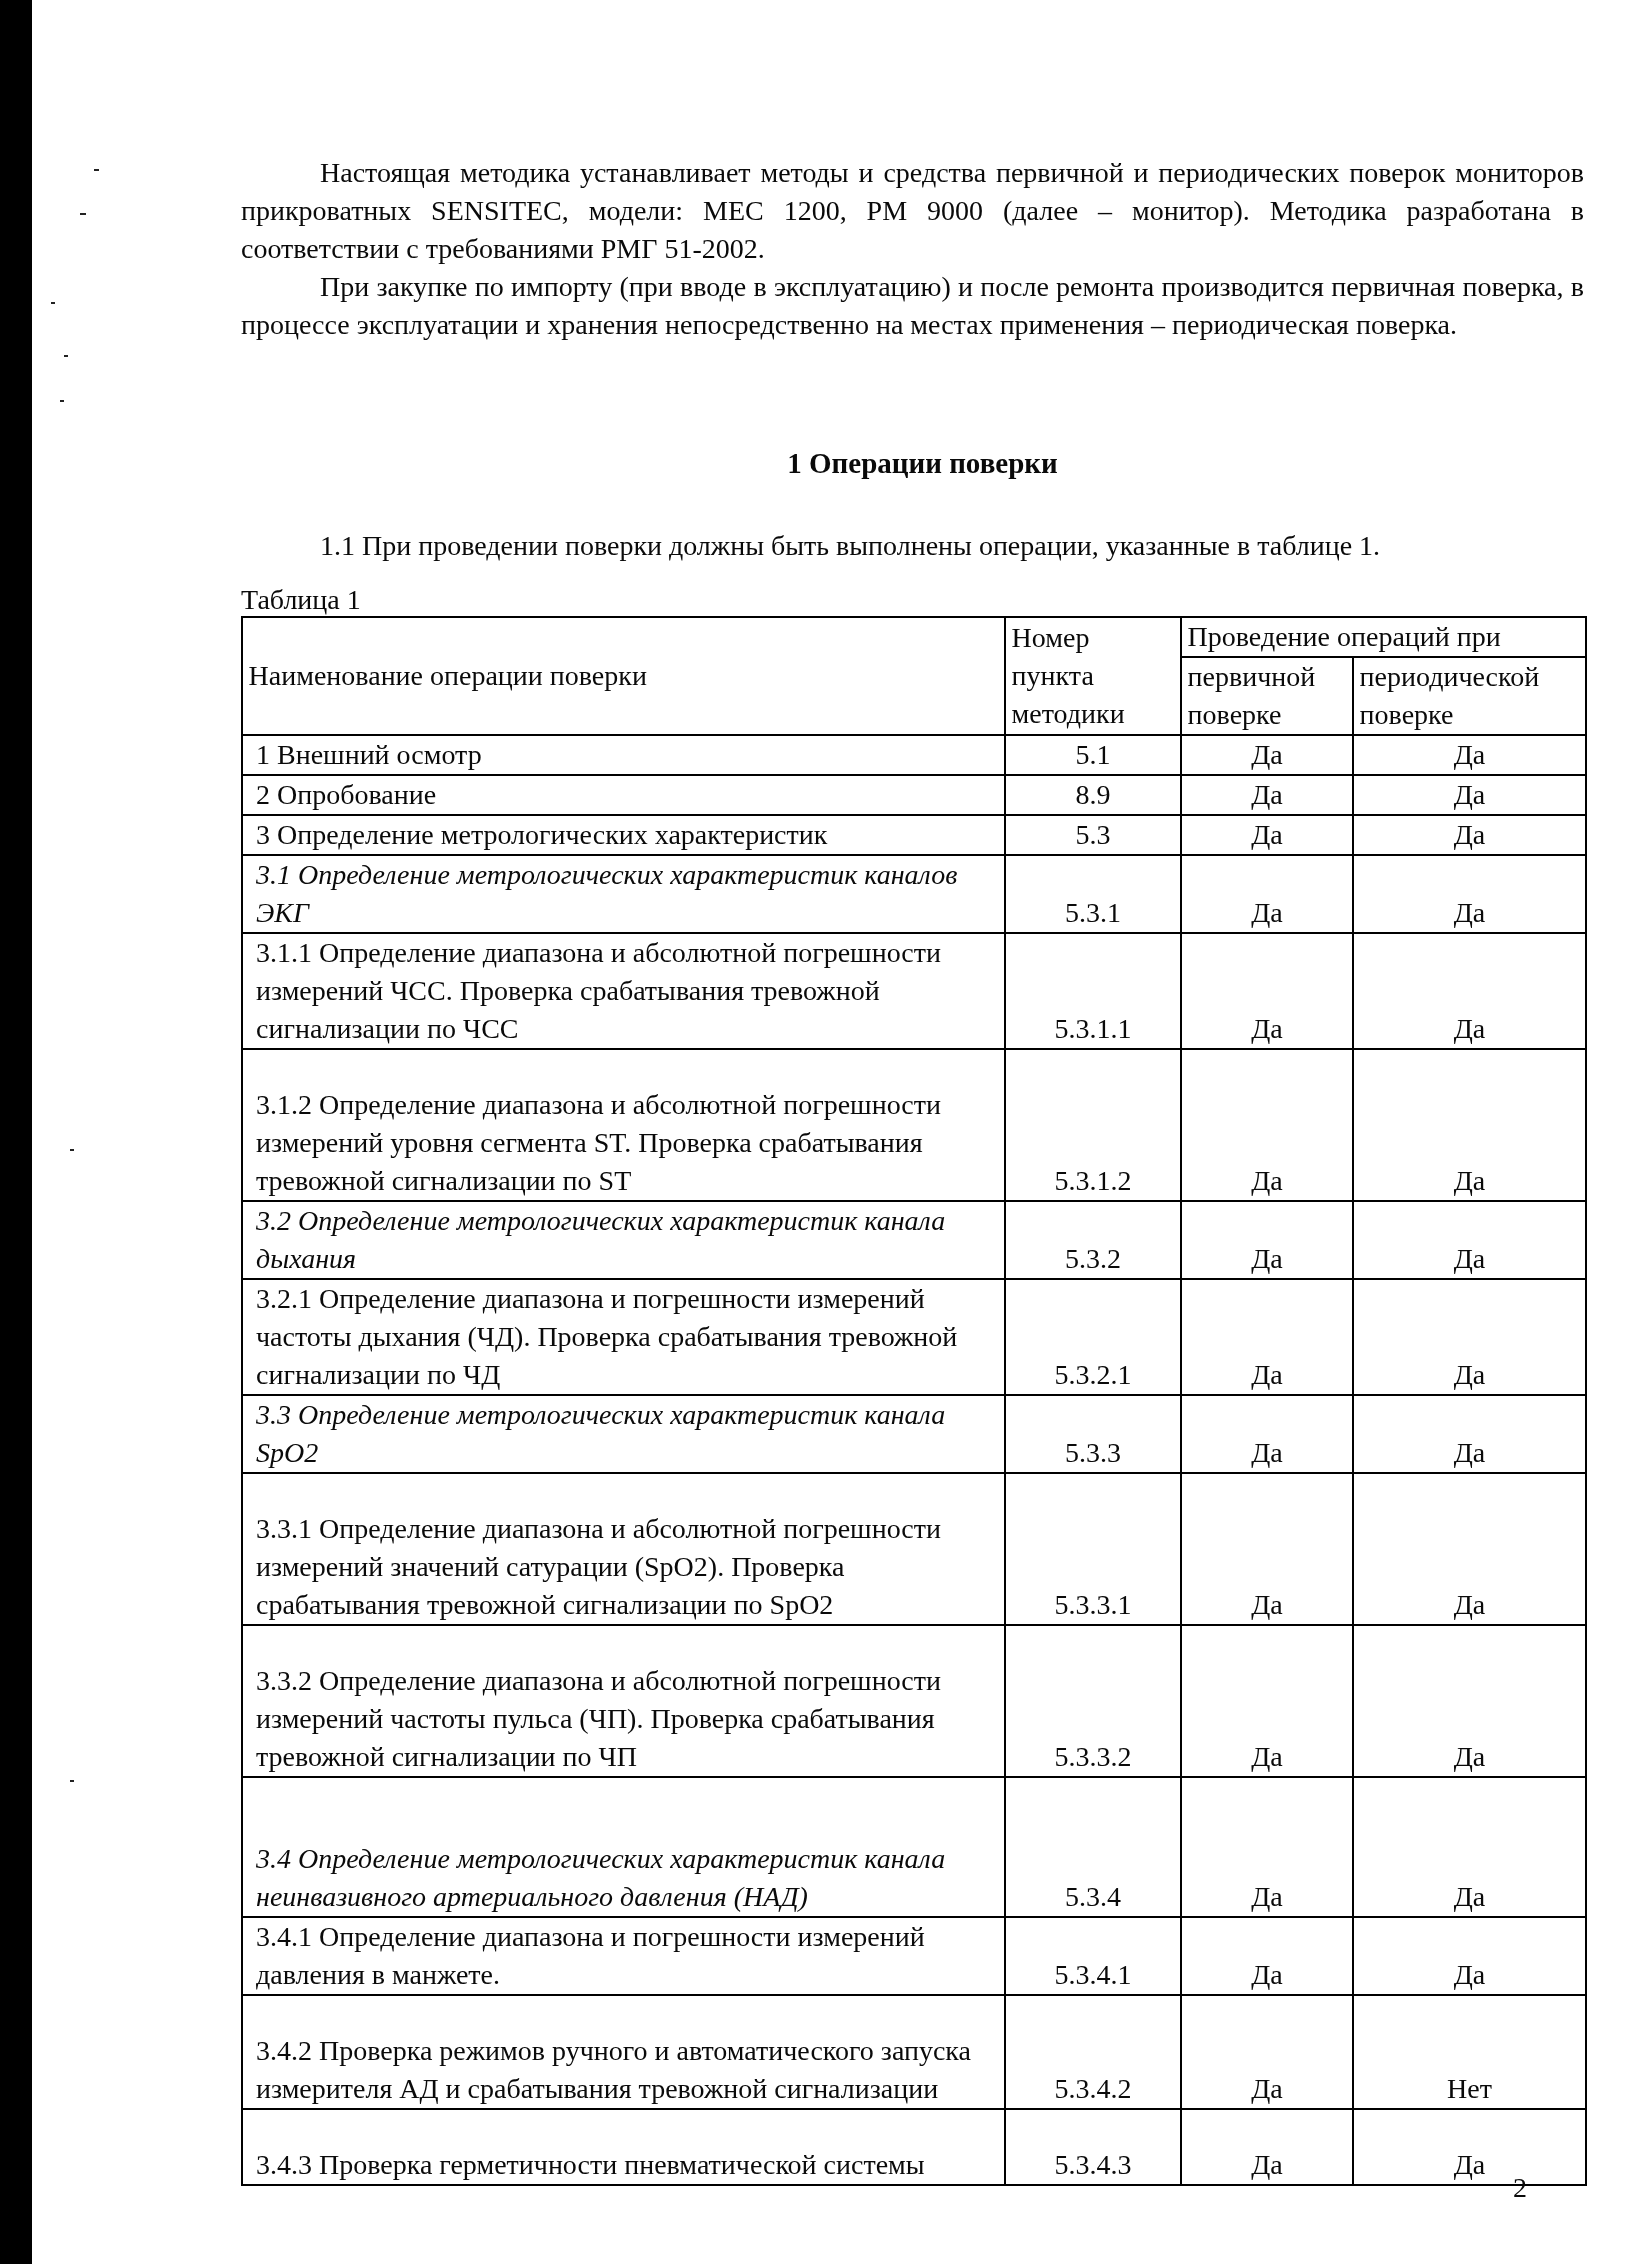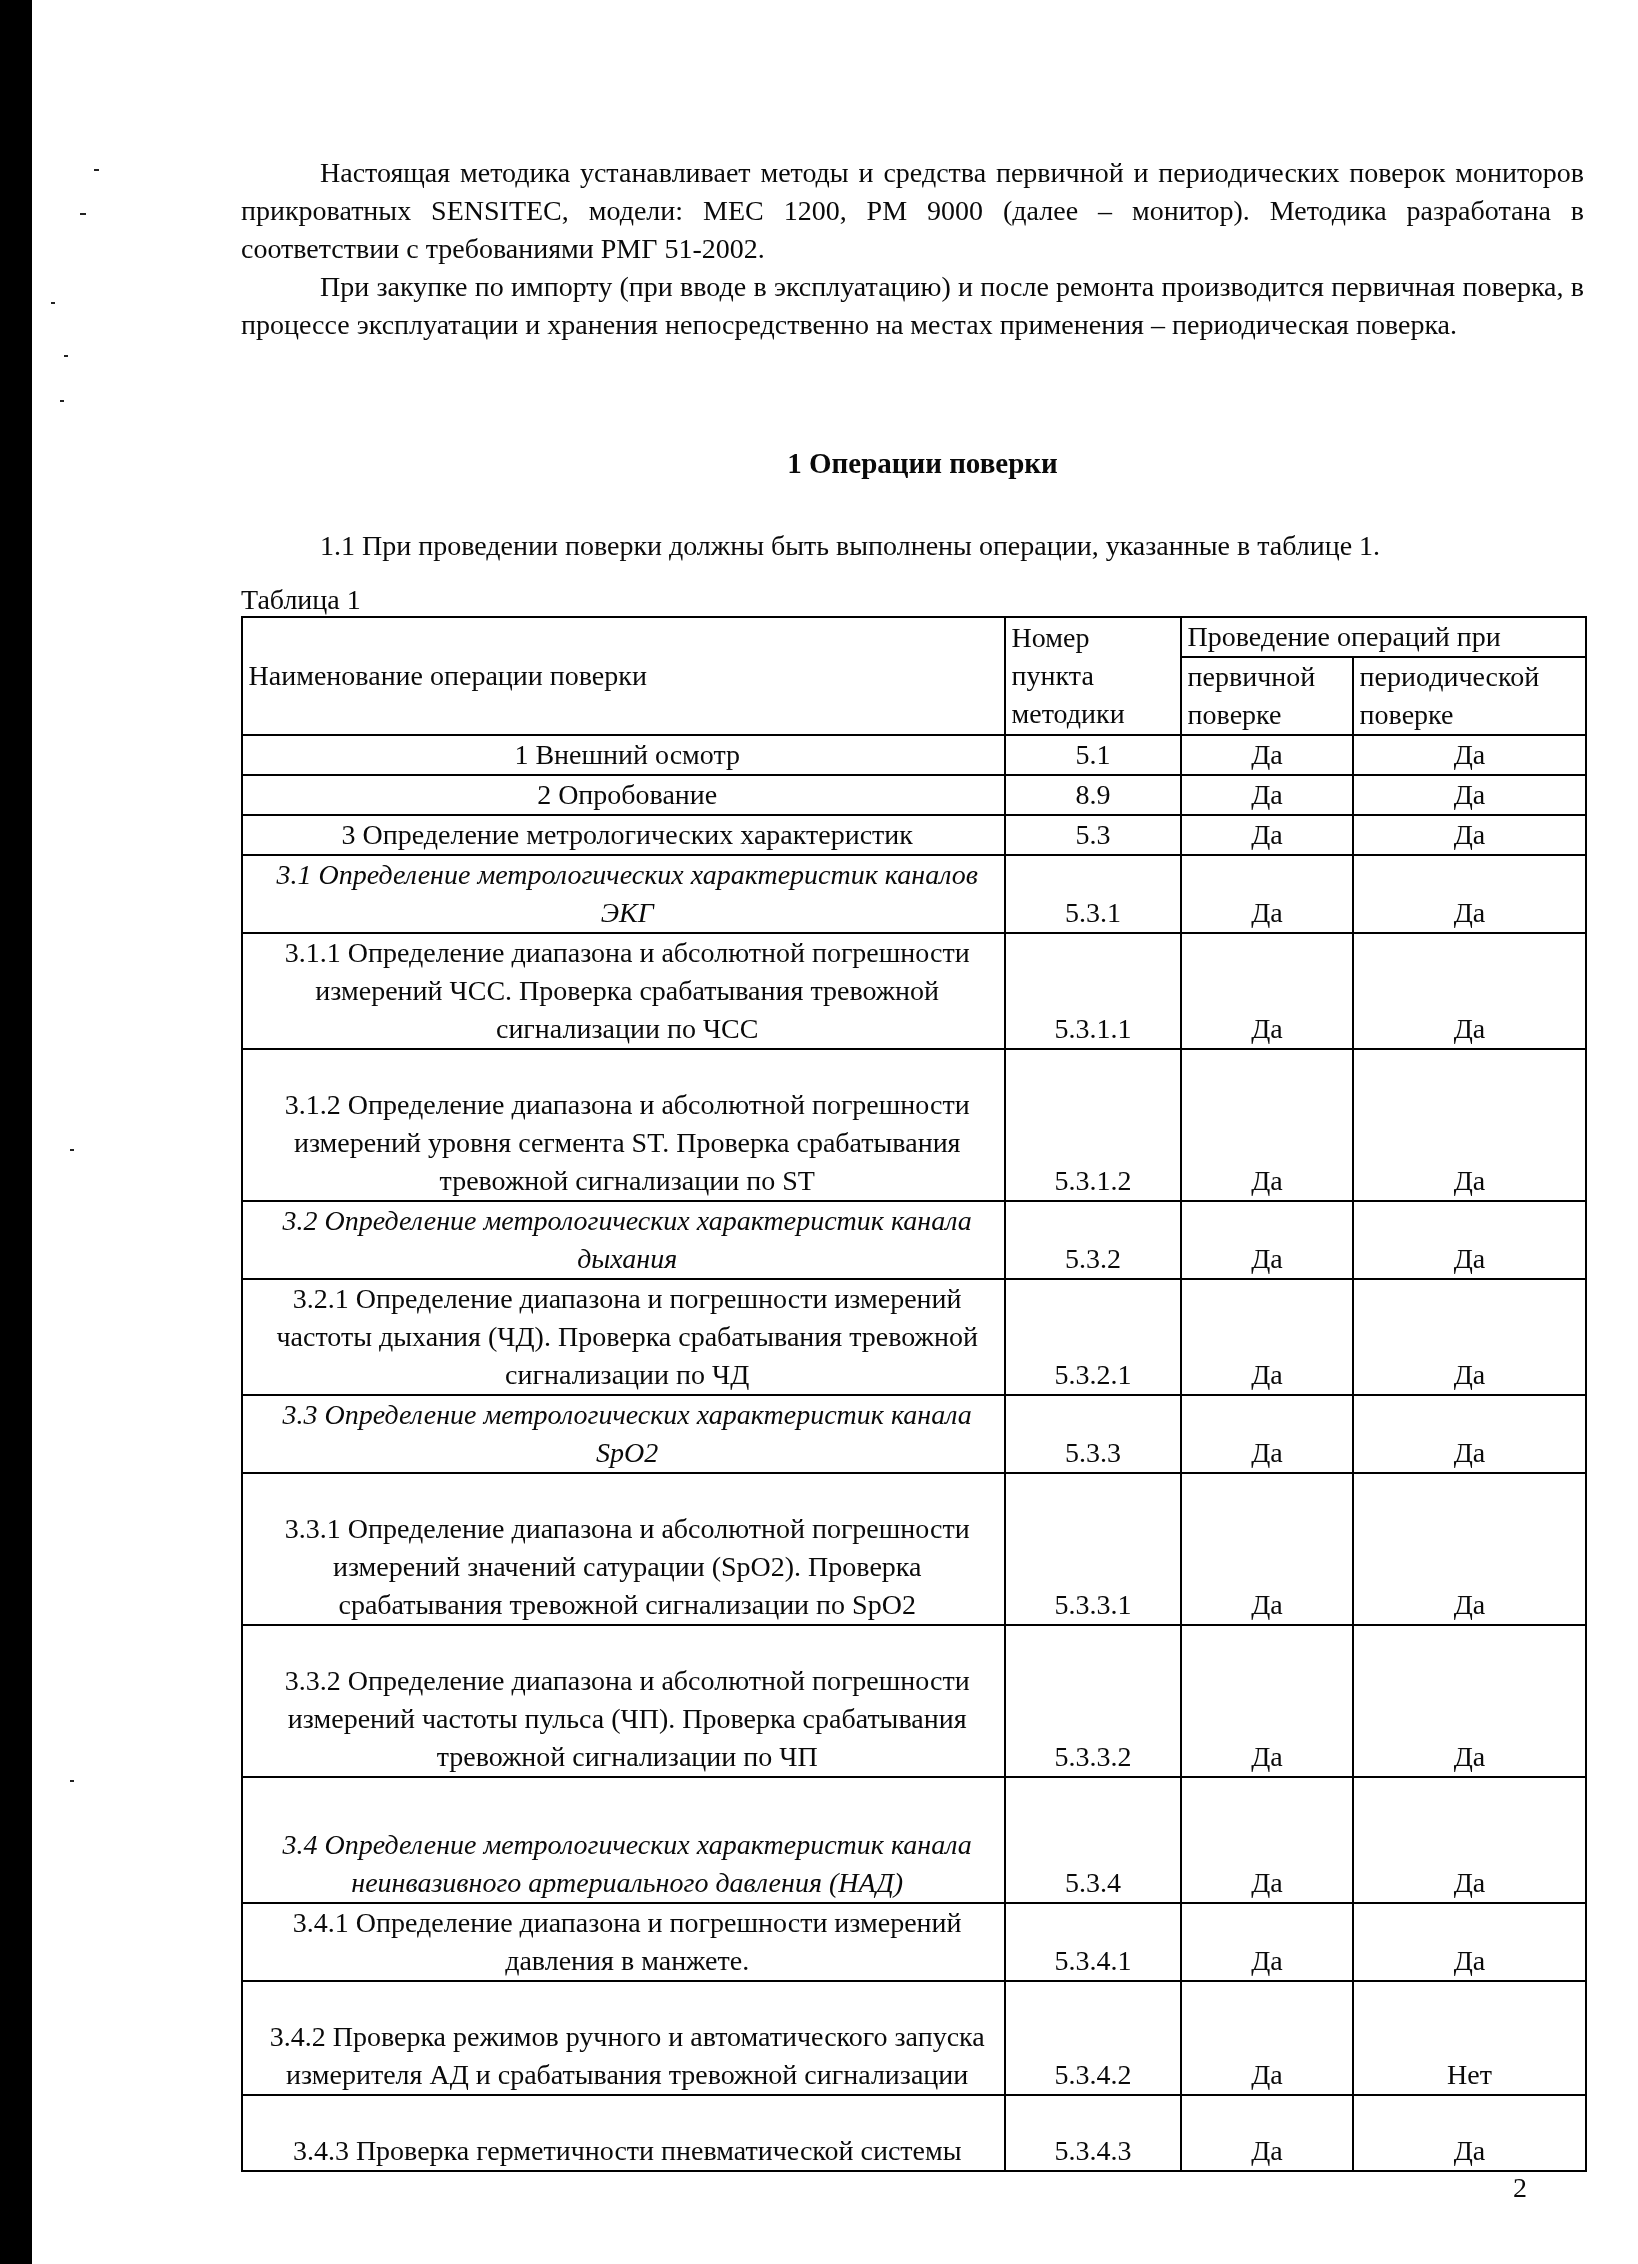--- a/index.html
+++ b/index.html
@@ -33,21 +33,21 @@
       position: absolute; left: 241px; top: 616px; width: 1344px;
       border-collapse: collapse; font-size: 28px; line-height: 38px;
       table-layout: fixed;
     }
     table.ops td, table.ops th {
       border: 2.8px solid #000; padding: 0 5.6px; vertical-align: bottom;
       font-weight: normal;
     }
     table.ops th { vertical-align: middle; text-align: left; line-height: 38px; }
     table.ops td.num, table.ops td.yn { text-align: center; }
-    table.ops td.name { text-align: center; padding-left: 13px; }
+    table.ops td.name { text-align: left; padding-left: 13px; }
     .bold { font-weight: bold; margin-left: 40px; }
     .italic { font-style: italic; }
     .pagenum {
       position: absolute; left: 1513px; top: 2169px; font-size: 28px; line-height: 38px;
     }
   </style>
 </head>
 <body>
 
 <div class="scan-edge"></div>
@@ -146,21 +146,21 @@
         <td class="num">5.3.3.1</td>
         <td class="yn">Да</td>
         <td class="yn">Да</td>
       </tr>
       <tr style="height: 152px;">
         <td class="name">3.3.2 Определение диапазона и  абсолютной погрешности измерений частоты пульса (ЧП). Проверка срабатывания тревожной сигнализации по ЧП</td>
         <td class="num">5.3.3.2</td>
         <td class="yn">Да</td>
         <td class="yn">Да</td>
       </tr>
-      <tr style="height: 126px;">
+      <tr style="height: 140px;">
         <td class="name italic">3.4 Определение метрологических характеристик канала  неинвазивного  артериального давления (НАД)</td>
         <td class="num">5.3.4</td>
         <td class="yn">Да</td>
         <td class="yn">Да</td>
       </tr>
       <tr style="height: 76px;">
         <td class="name">3.4.1 Определение диапазона и погрешности измерений давления в манжете.</td>
         <td class="num">5.3.4.1</td>
         <td class="yn">Да</td>
         <td class="yn">Да</td>

